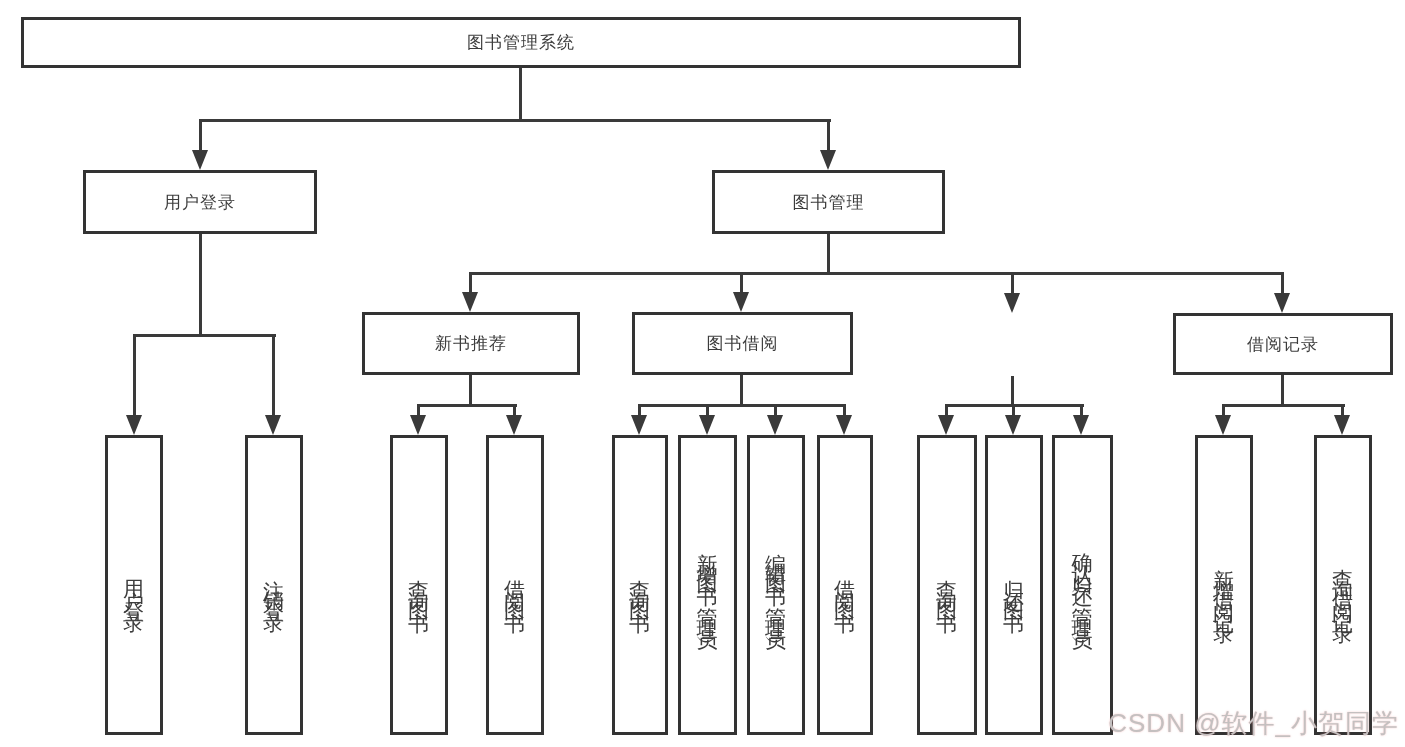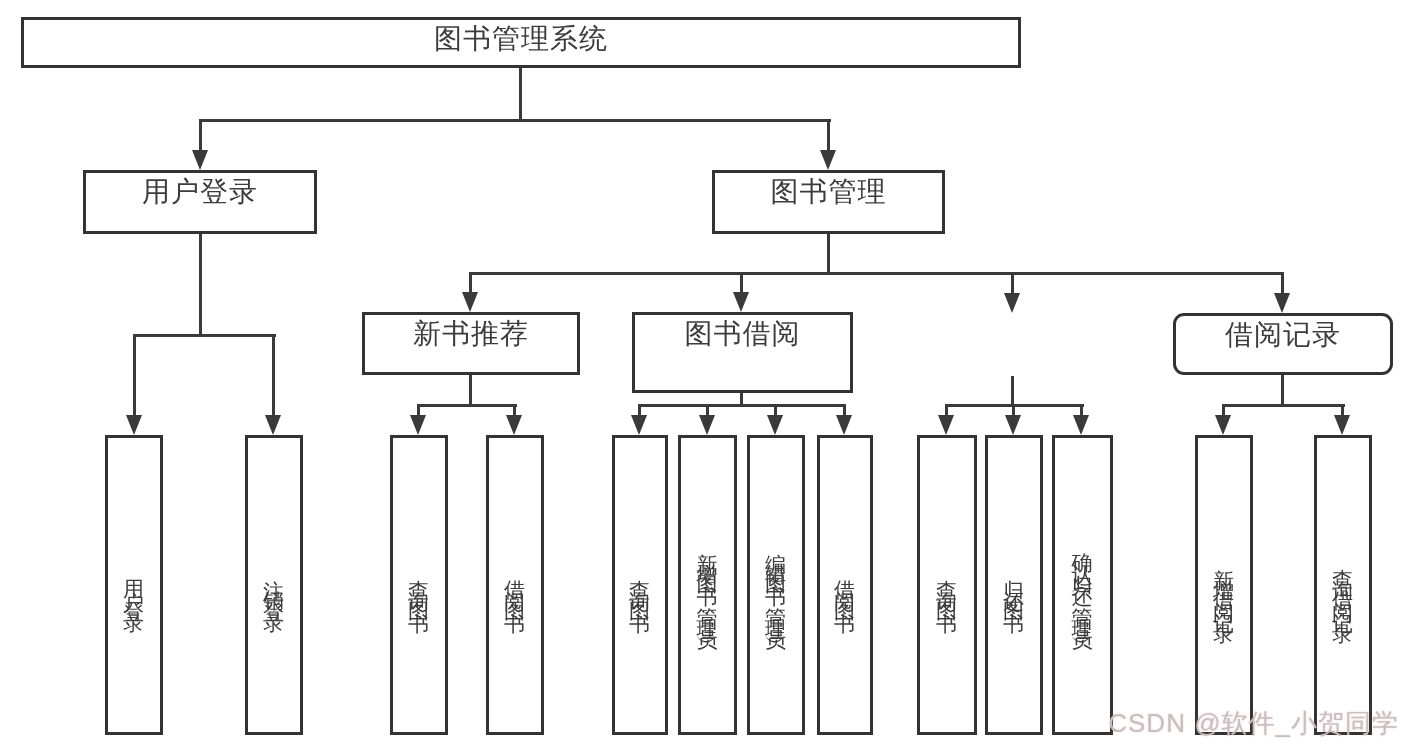--- a/index.html
+++ b/index.html
@@ -15,23 +15,23 @@
   .canvas{
     position:relative;
     width:1405px;height:747px;
     background:var(--bg);
     overflow:hidden;
   }
   .box{
     position:absolute;
     border:3px solid var(--border);
     background:#fff;
-    display:flex;justify-content:center;
+    display:flex;align-items:center;justify-content:center;
     color:var(--text);
-    font-size:28px;
+    font-size:17px;
     letter-spacing:1px;
   }
   .leaf{
     position:absolute;
     top:435px;height:300px;
     border:3px solid var(--border);
     background:#fff;
     display:flex;align-items:center;justify-content:center;
     color:var(--text);
   }
@@ -132,24 +132,24 @@
   <div class="box" style="left:83px;top:170px;width:234px;height:64px;">
     <span>用户登录</span>
   </div>
   <div class="box" style="left:362px;top:312px;width:218px;height:63px;">
     <span>新书推荐</span>
   </div>
 
   <div class="box" style="left:712px;top:170px;width:233px;height:64px;">
     <span>图书管理</span>
   </div>
-  <div class="box" style="left:632px;top:312px;width:221px;height:81px;">
+  <div class="box" style="left:632px;top:312px;width:221px;height:63px;">
     <span>图书借阅</span>
   </div>
-  <div class="box" style="left:1173px;top:313px;width:220px;height:62px;border-radius:11px;">
+  <div class="box" style="left:1173px;top:313px;width:220px;height:62px;">
     <span>借阅记录</span>
   </div>
 
   <div class="leaf" style="left:105px;width:58px;">
     <span>用户登录</span>
   </div>
   <div class="leaf" style="left:245px;width:58px;">
     <span>注销登录</span>
   </div>
 

